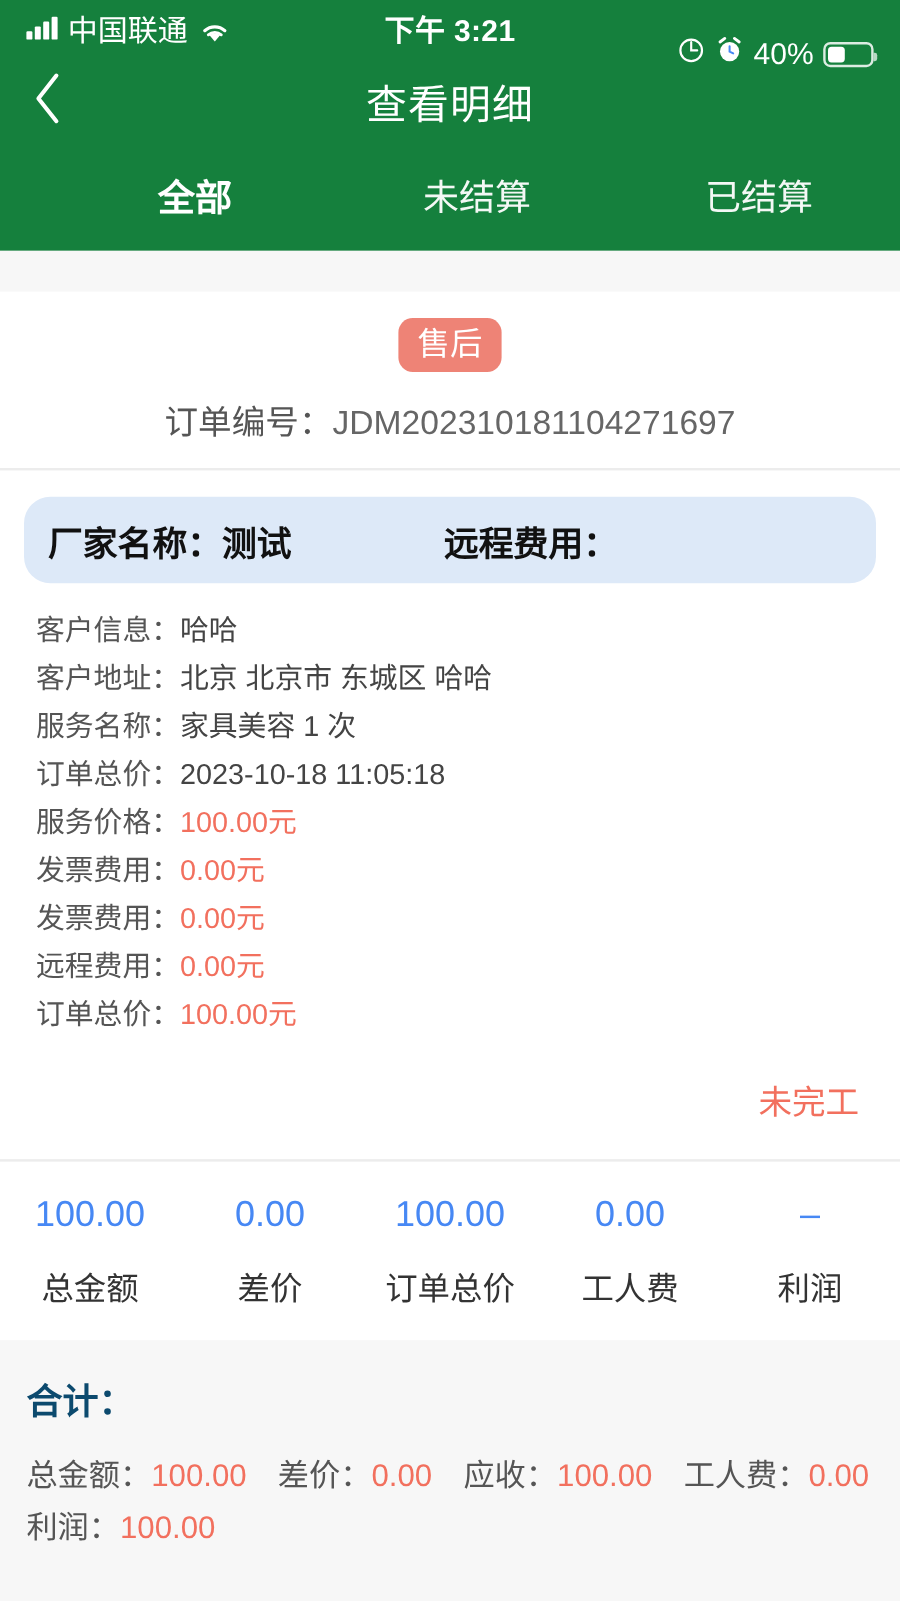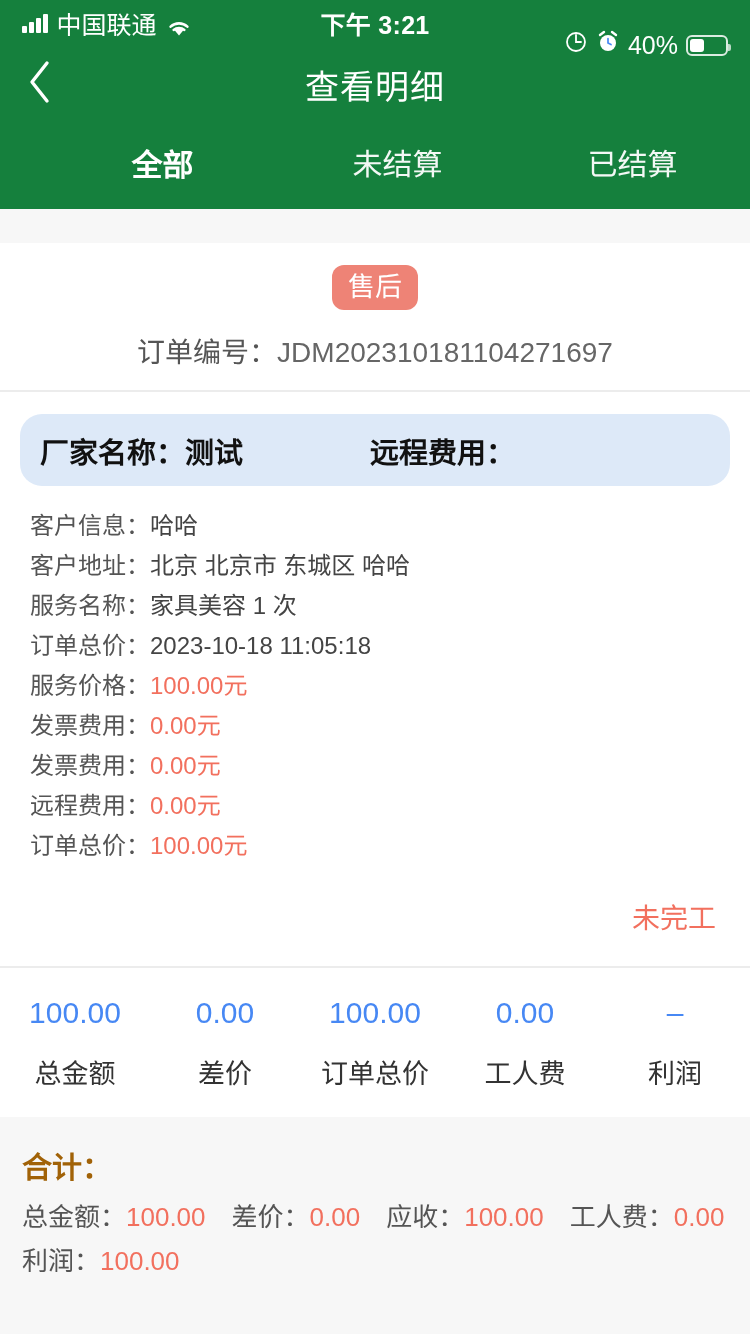--- a/index.html
+++ b/index.html
@@ -117,21 +117,21 @@
     border-top:2px solid #ececec;
     display:flex; padding:28px 0 26px 0; background:#fff;
   }
   .sum-col { flex:1; text-align:center; }
   .sum-val { color:#4788f4; font-size:30px; margin-bottom:22px; font-weight:500; }
   .sum-key { color:#333; font-size:27px; }
 
   .totals {
     background:#f7f7f7; padding:26px 22px 0 22px; height:210px;
   }
-  .totals-title { color:#a16207; font-size:30px; font-weight:bold; margin-bottom:8px; }
+  .totals-title { color:#0c4a6e; font-size:30px; font-weight:bold; margin-bottom:20px; }
   .totals-line { font-size:26px; color:#555; line-height:44px; white-space:nowrap; }
   .totals-line .tv { color:#f2705e; }
   .tsep { display:inline-block; width:26px; }
 </style>
 </head>
 <body>
 
 <div class="phone">
 
   <div class="header">

